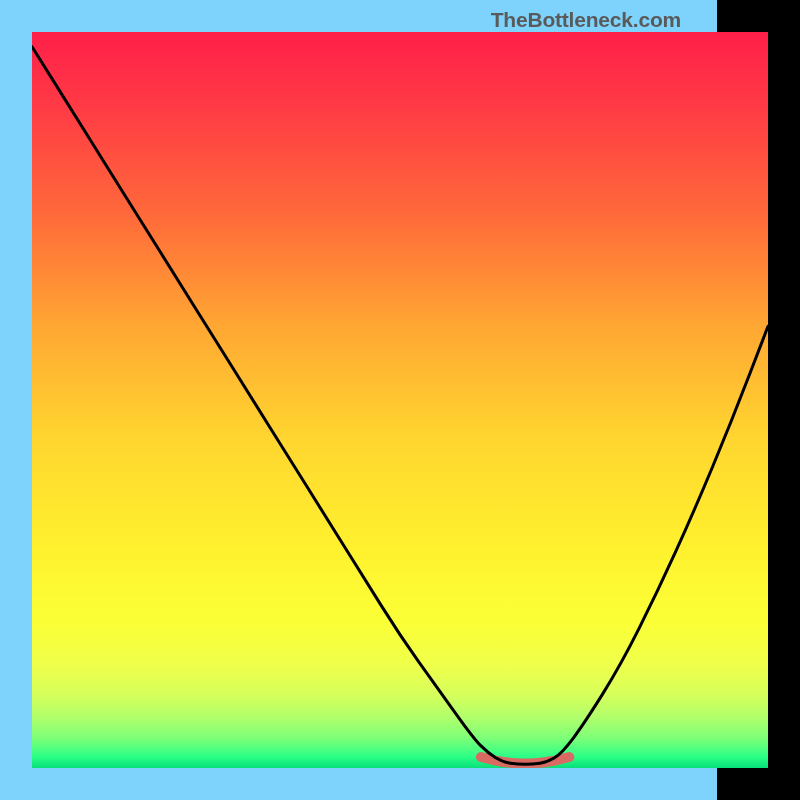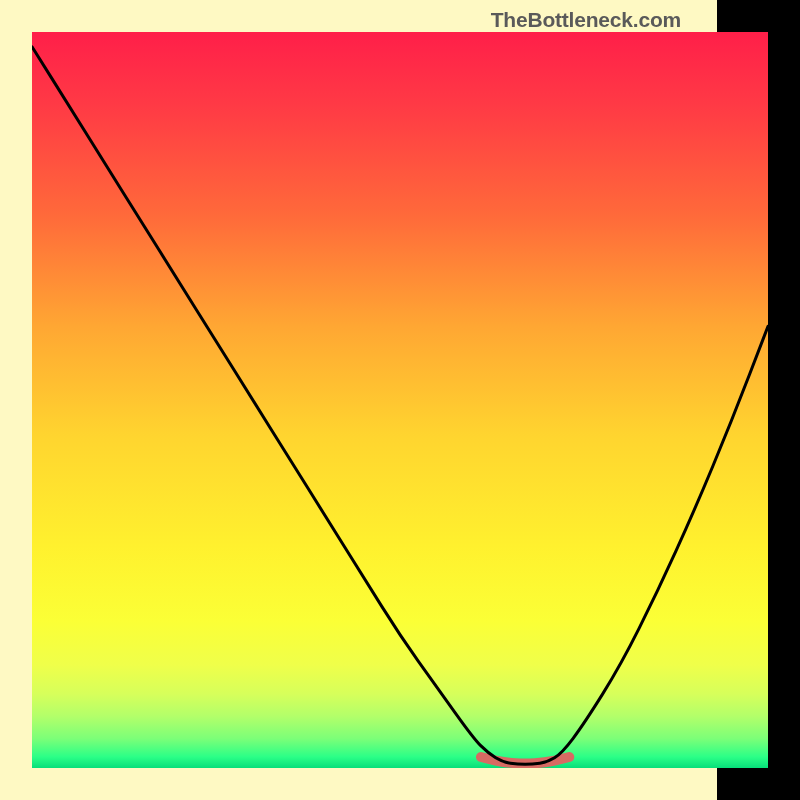--- a/index.html
+++ b/index.html
@@ -9,21 +9,21 @@
     height: 800px;
     background: #000;
     overflow: hidden;
   }
   .frame {
     position: absolute;
     left: 0;
     top: 0;
     width: 717px;
     height: 800px;
-    background: #fef9c3;
+    background: #7dd3fc;
   }
   .plot-area {
     position: absolute;
     left: 32px;
     top: 32px;
     width: 736px;
     height: 736px;
     overflow: hidden;
   }
   .gradient {

